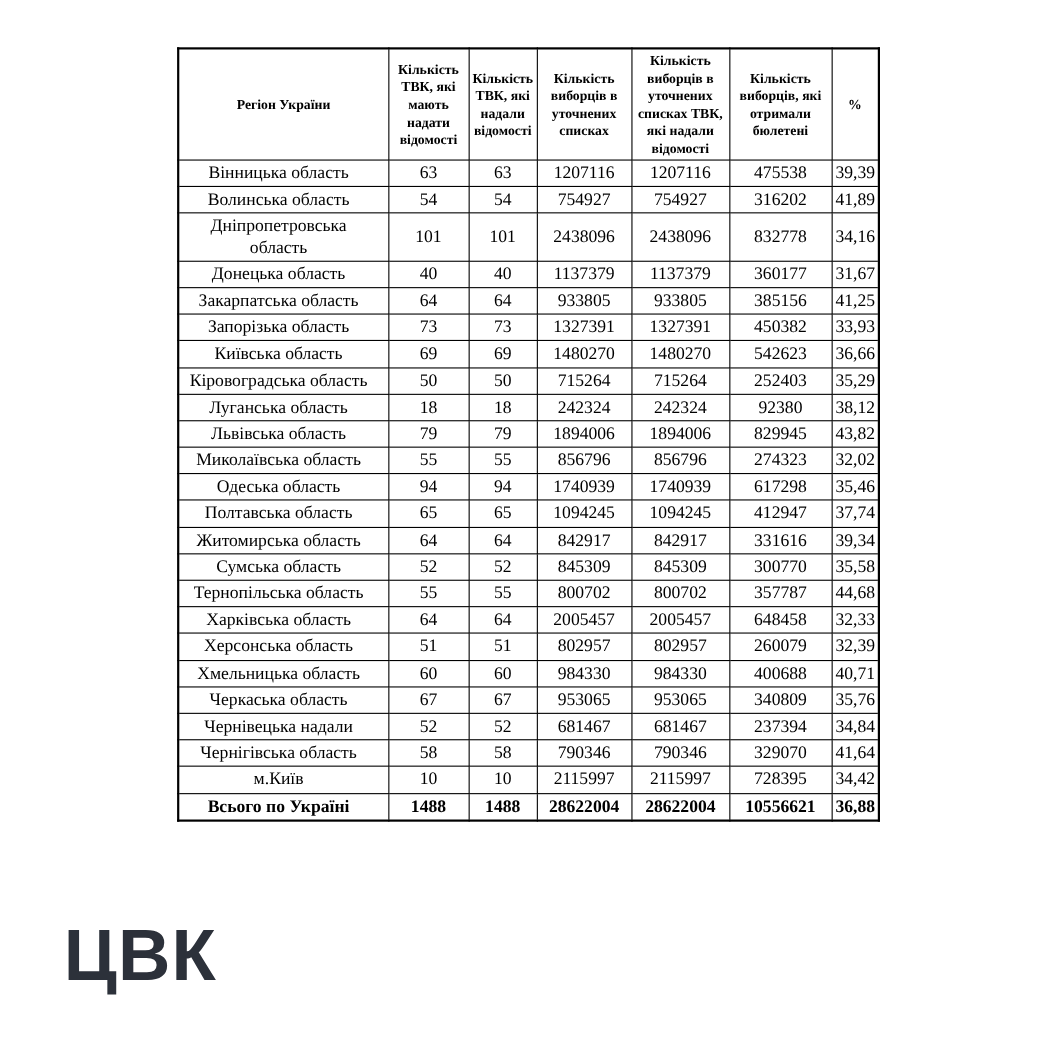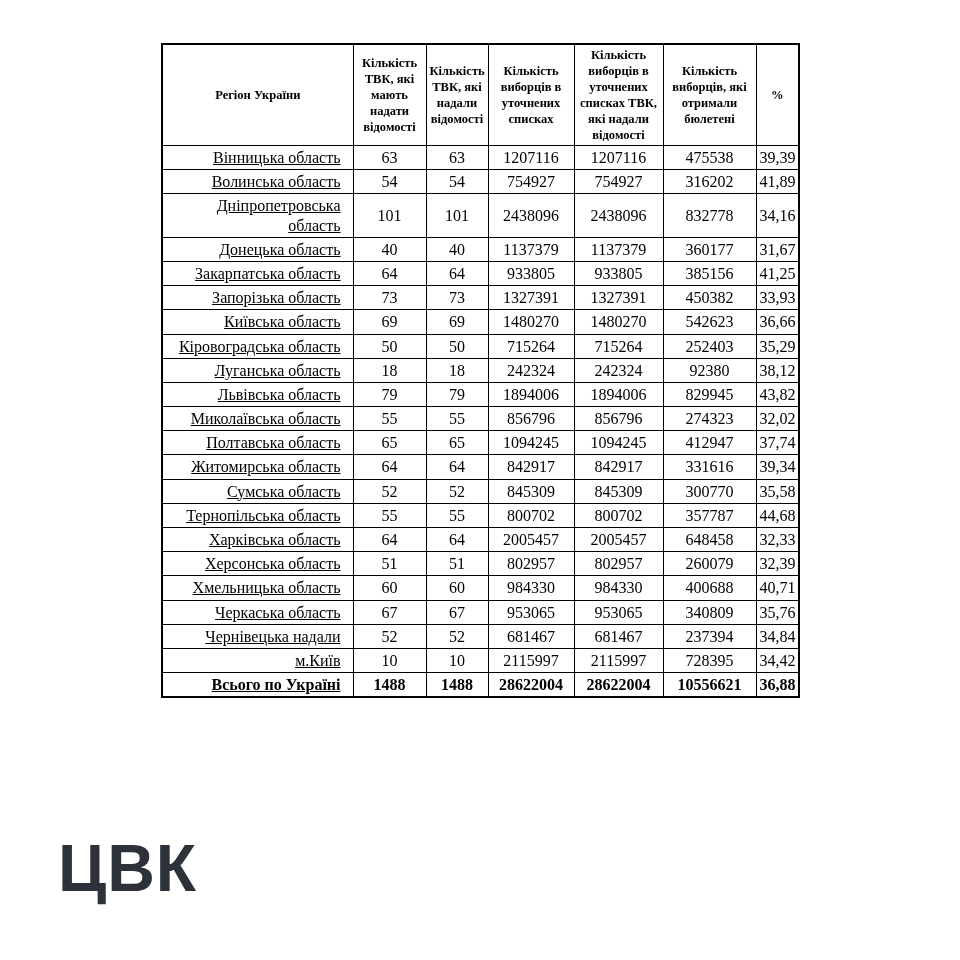--- a/index.html
+++ b/index.html
@@ -35,24 +35,23 @@
   }
   td {
     font-size:16px;
     line-height:1.2;
     text-align:center;
     vertical-align:middle;
     padding:2px 3px;
     height:24px;
   }
   td.region {
-    text-align:right;
+    text-align:center;
     padding-left:3px;
     padding-right:12px;
-    text-decoration:underline;
   }
   tr.total td { font-weight:bold;margin-top:13px; }
   .logo {
     position:absolute;
     left:58px; top:832px;
     font-family:"Liberation Sans", sans-serif;
     font-weight:800;
     font-size:66px;
     line-height:1.1;
     letter-spacing:1px;
@@ -178,20 +177,29 @@
           <tr>
             <td class="region">Миколаївська область</td>
             <td>55</td>
             <td>55</td>
             <td>856796</td>
             <td>856796</td>
             <td>274323</td>
             <td>32,02</td>
           </tr>
           <tr>
+            <td class="region">Одеська область</td>
+            <td>94</td>
+            <td>94</td>
+            <td>1740939</td>
+            <td>1740939</td>
+            <td>617298</td>
+            <td>35,46</td>
+          </tr>
+          <tr>
             <td class="region">Полтавська область</td>
             <td>65</td>
             <td>65</td>
             <td>1094245</td>
             <td>1094245</td>
             <td>412947</td>
             <td>37,74</td>
           </tr>
           <tr>
             <td class="region">Житомирська область</td>
@@ -257,20 +265,29 @@
             <td>35,76</td>
           </tr>
           <tr>
             <td class="region">Чернівецька надали</td>
             <td>52</td>
             <td>52</td>
             <td>681467</td>
             <td>681467</td>
             <td>237394</td>
             <td>34,84</td>
+          </tr>
+          <tr>
+            <td class="region">Чернігівська область</td>
+            <td>58</td>
+            <td>58</td>
+            <td>790346</td>
+            <td>790346</td>
+            <td>329070</td>
+            <td>41,64</td>
           </tr>
           <tr>
             <td class="region">м.Київ</td>
             <td>10</td>
             <td>10</td>
             <td>2115997</td>
             <td>2115997</td>
             <td>728395</td>
             <td>34,42</td>
           </tr>

